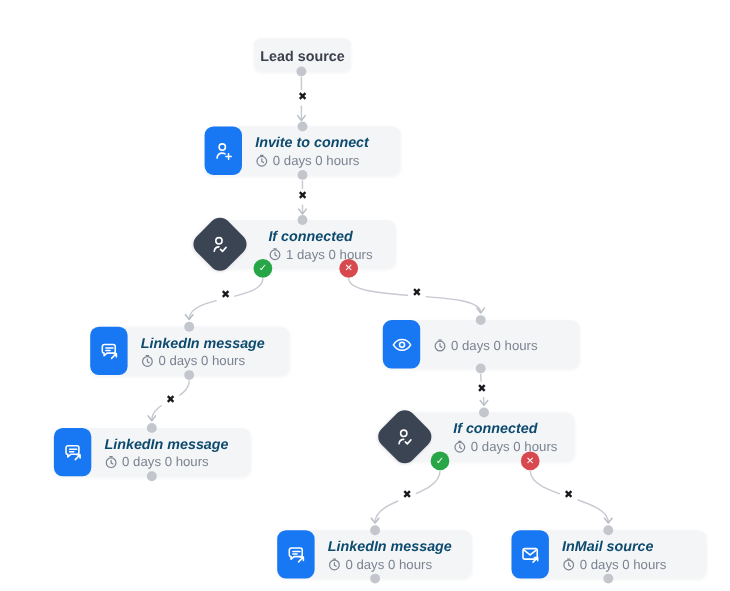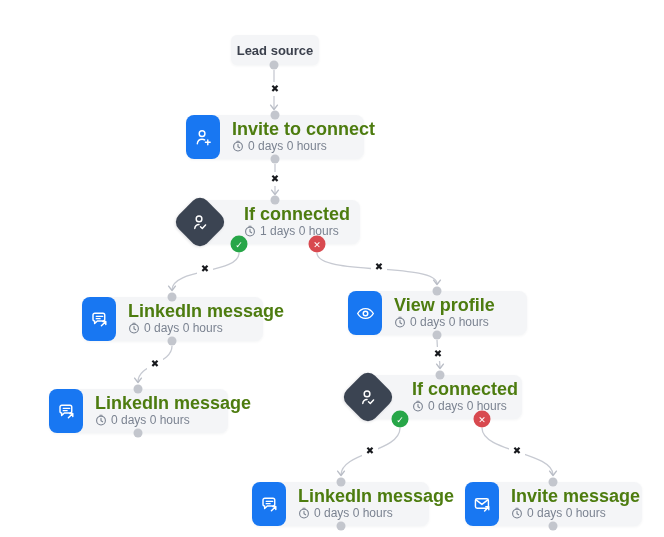--- a/index.html
+++ b/index.html
@@ -10,21 +10,21 @@
   }
   #edges{position:absolute;left:0;top:0;z-index:1;}
   .edge{stroke:#c7cad2;stroke-width:1.3;fill:none;}
 
   .node-card{
     position:absolute;height:44px;background:#f4f5f7;border-radius:8px;
     box-sizing:border-box;display:flex;flex-direction:column;justify-content:center;
     padding-left:46px;z-index:2;box-shadow:0 1px 3px rgba(25,30,50,.05);cursor:pointer;
   }
   .node-card.condition{padding-left:52px;}
-  .node-title{font-size:18px;font-weight:700;color:#4d7c0f;line-height:15px;white-space:nowrap;}
+  .node-title{font-size:13px;font-weight:700;color:#0c4a6e;line-height:15px;white-space:nowrap;font-style:italic;}
   .node-delay{display:flex;align-items:center;gap:4px;font-size:12px;color:#7b8391;line-height:14px;margin-top:2px;white-space:nowrap;}
   .icon-tile{
     position:absolute;left:0;top:0;width:34px;height:44px;border-radius:8px;
     background:#1877f2;display:flex;align-items:center;justify-content:center;z-index:2;
   }
   .diamond{
     position:absolute;width:40px;height:40px;background:#3b4452;border-radius:10px;
     transform:rotate(45deg);display:flex;align-items:center;justify-content:center;z-index:3;
     box-shadow:0 1px 3px rgba(25,30,50,.15);
   }
@@ -154,21 +154,20 @@
     </div>
   </div>
 
   <div class="node-card" style="left:348px;top:279px;width:179px;">
     <div class="icon-tile">
       <svg class="tile-svg" width="21" height="21" viewBox="0 0 22 22">
         <path d="M2.8 11c2-3.4 4.9-5.1 8.2-5.1s6.2 1.7 8.2 5.1c-2 3.4-4.9 5.1-8.2 5.1S4.8 14.4 2.8 11z"></path>
         <circle cx="11" cy="11" r="2.4"></circle>
       </svg>
     </div>
-    <div class="node-title">View profile</div>
     <div class="node-delay">
       <svg class="clock-svg" width="12" height="12" viewBox="0 0 12 12">
         <circle cx="6" cy="6.6" r="4.4"></circle>
           <path d="M6 4.4v2.4l1.6 1"></path>
           <path d="M4.9 1.2h2.2"></path>
       </svg>
       <span>0 days 0 hours</span>
     </div>
   </div>
 
@@ -211,21 +210,21 @@
   </div>
 
   <div class="node-card" style="left:465px;top:470px;width:177px;">
     <div class="icon-tile">
       <svg class="tile-svg" width="21" height="21" viewBox="0 0 22 22">
         <rect x="3.6" y="5" width="13.6" height="10" rx="1.8"></rect>
         <path d="M4.6 6.4l5.8 4.5 5.8-4.5"></path>
         <path d="M13.2 17.8l4.4-4.4M17.6 16.5v-3.1h-3.1"></path>
       </svg>
     </div>
-    <div class="node-title">Invite message</div>
+    <div class="node-title">InMail source</div>
     <div class="node-delay">
       <svg class="clock-svg" width="12" height="12" viewBox="0 0 12 12">
         <circle cx="6" cy="6.6" r="4.4"></circle>
           <path d="M6 4.4v2.4l1.6 1"></path>
           <path d="M4.9 1.2h2.2"></path>
       </svg>
       <span>0 days 0 hours</span>
     </div>
   </div>
 

